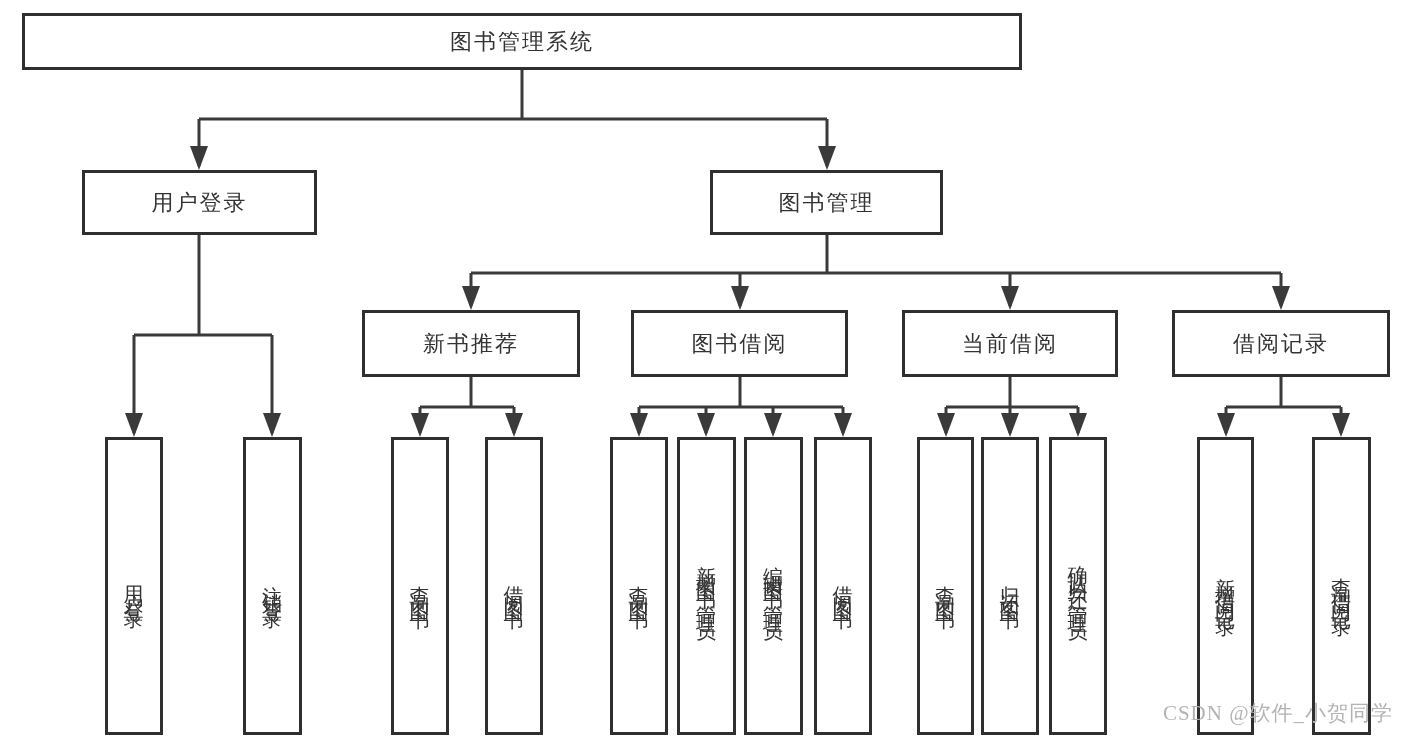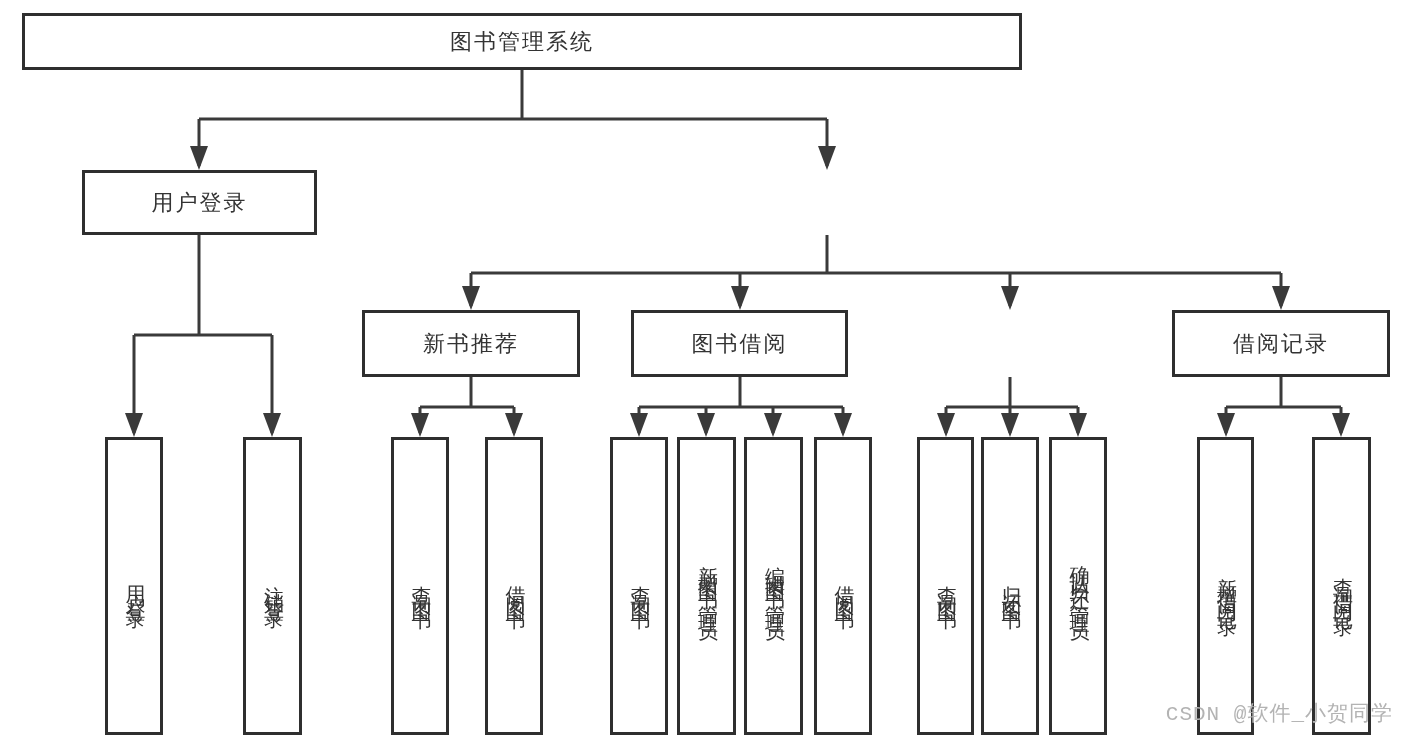--- a/index.html
+++ b/index.html
@@ -1,20 +1,20 @@
 <!DOCTYPE html>
 <html><head>
 <meta charset="utf-8">
 <style>
   html,body{margin:0;padding:0;background:#ffffff;}
   #canvas{
     position:relative;
     width:1405px;height:747px;
     background:#ffffff;
-    font-family:Liberation Mono, monospace;
+    font-family:Liberation Serif, serif;
     overflow:hidden;
   }
   #wires{position:absolute;left:0;top:0;width:1405px;height:747px;}
   .node{
     position:absolute;
     box-sizing:border-box;
     background:#ffffff;
     border:3px solid #2f2f2f;
     display:flex;
     align-items:center;
@@ -96,26 +96,32 @@
     </g>
   </svg>
 
   <div class="node h" style="left:22px;top:13px;width:1000px;height:57px">
     <span>图书管理系统</span>
   </div>
 
   <div class="node h" style="left:82px;top:170px;width:235px;height:65px">
     <span>用户登录</span>
   </div>
+  <div class="node h" style="left:710px;top:170px;width:233px;height:65px">
+    <span>图书管理</span>
+  </div>
 
   <div class="node h" style="left:362px;top:310px;width:218px;height:67px">
     <span>新书推荐</span>
   </div>
   <div class="node h" style="left:631px;top:310px;width:217px;height:67px">
     <span>图书借阅</span>
+  </div>
+  <div class="node h" style="left:902px;top:310px;width:216px;height:67px">
+    <span>当前借阅</span>
   </div>
   <div class="node h" style="left:1172px;top:310px;width:218px;height:67px">
     <span>借阅记录</span>
   </div>
 
   <div class="node v" style="left:105px;top:437px;width:58px;height:298px">
     <span>用户登录</span>
   </div>
   <div class="node v" style="left:243px;top:437px;width:59px;height:298px">
     <span>注销登录</span>

